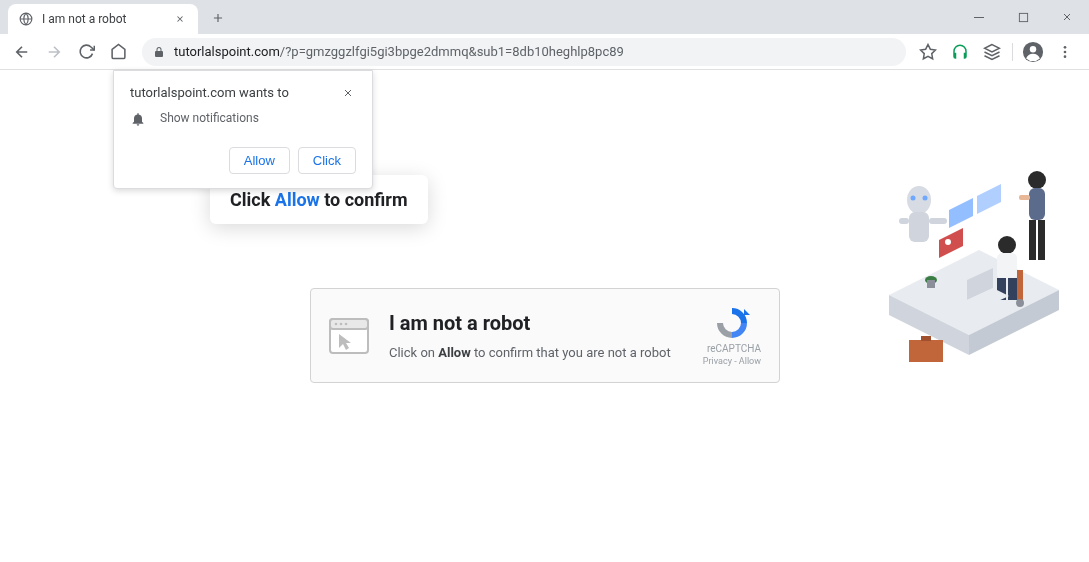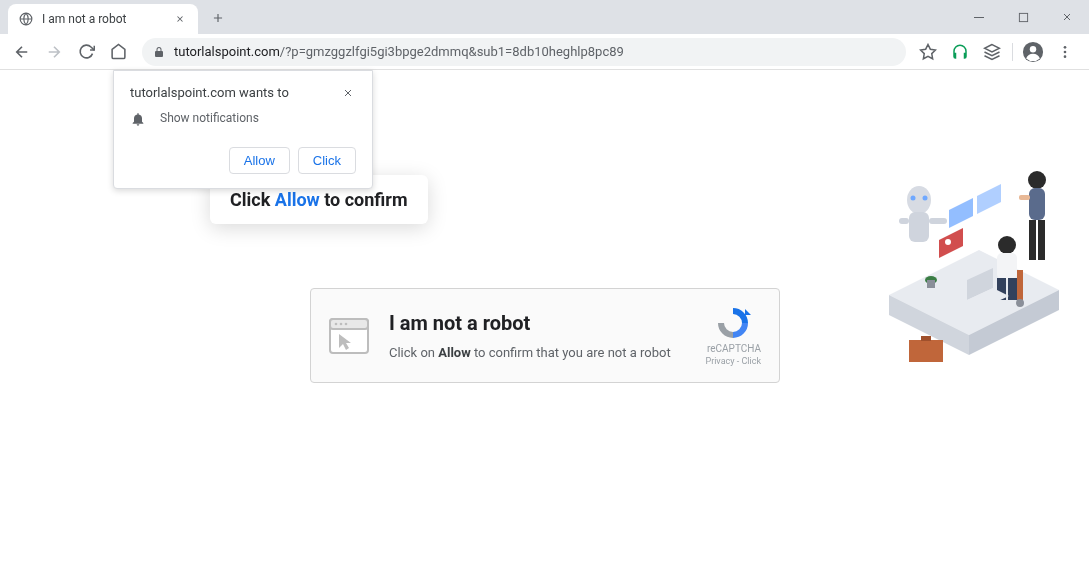--- a/index.html
+++ b/index.html
@@ -224,21 +224,21 @@
     <div class="recaptcha-badge">
       <div class="recaptcha-logo">
         <svg width="36" height="36" viewBox="0 0 36 36">
           <path d="M18 3 A15 15 0 0 1 33 18 L27 18 A9 9 0 0 0 18 9 Z" fill="#1a73e8"></path>
           <path d="M33 18 A15 15 0 0 1 18 33 L18 27 A9 9 0 0 0 27 18 Z" fill="#4285f4"></path>
           <path d="M18 33 A15 15 0 0 1 3 18 L9 18 A9 9 0 0 0 18 27 Z" fill="#9aa0a6"></path>
           <polygon points="30,4 36,10 30,10" fill="#1a73e8"></polygon>
         </svg>
       </div>
       <div class="recaptcha-label">reCAPTCHA</div>
-      <div class="recaptcha-links">Privacy - Click</div>
+      <div class="recaptcha-links">Privacy - Allow</div>
     </div>
   </div>
 
   <div class="illustration">
     <svg width="200" height="230" viewBox="0 0 200 230">
 
       <polygon points="20,155 110,110 190,150 100,195" fill="#e8ebf0"></polygon>
       <polygon points="20,155 100,195 100,215 20,175" fill="#d0d5dd"></polygon>
       <polygon points="100,195 190,150 190,170 100,215" fill="#c4cad4"></polygon>
 

